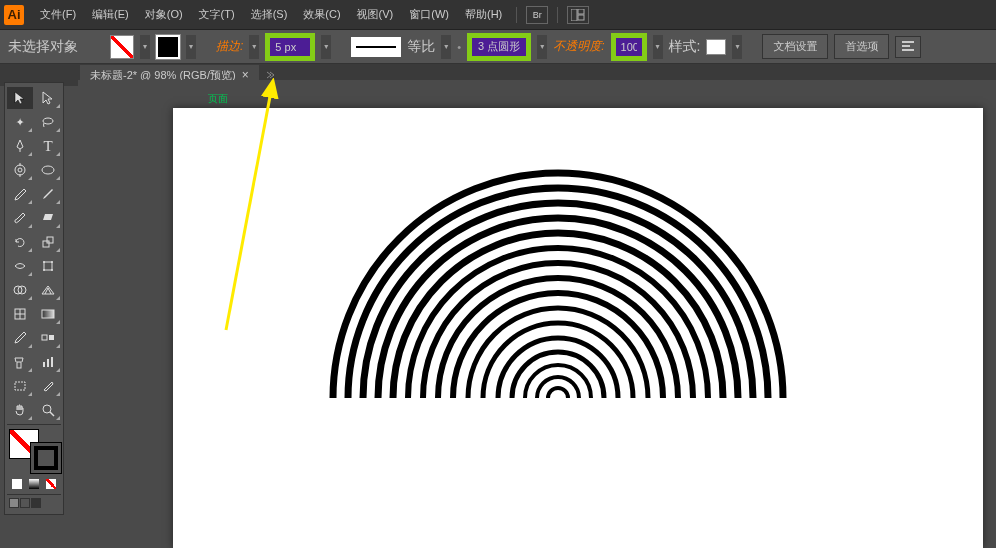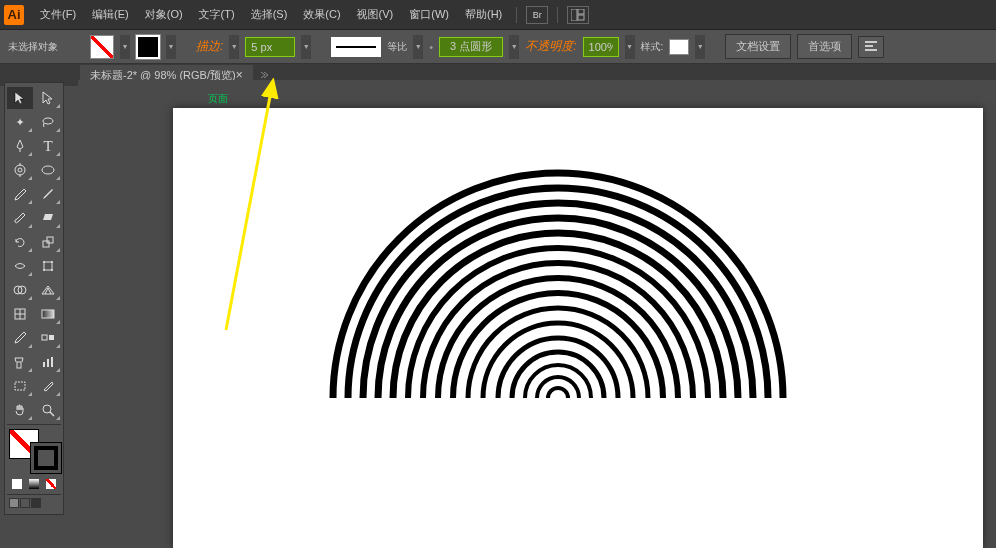--- a/index.html
+++ b/index.html
@@ -62,21 +62,21 @@
     .options-bar {
       height: 34px;
       background: #535353;
       display: flex;
       align-items: center;
       padding: 0 8px;
       gap: 6px;
       border-bottom: 1px solid #333;
     }
     .opt-label { color: #ff7b00; font-size: 12px; font-style: italic; }
-    .opt-label-gray { color: #ccc; font-size: 10px; }
+    .opt-label-gray { color: #ccc; font-size: 14px; }
     .swatch-none {
       width: 24px;
       height: 24px;
       background: white;
       position: relative;
       border: 1px solid #888;
     }
     .swatch-none::after {
       content: '';
       position: absolute;
@@ -94,22 +94,22 @@
     .dropdown-arrow {
       width: 10px;
       height: 24px;
       background: #444;
       display: flex;
       align-items: center;
       justify-content: center;
     }
     .dropdown-arrow::after { content: '▾'; font-size: 8px; color: #aaa; }
     .input-field {
-      background: #4d7c0f;
-      border: 1px solid #84cc16;
+      background: #4c1d95;
+      border: 5px solid #84cc16;
       color: #ccc;
       padding: 3px 5px;
       width: 50px;
       font-size: 11px;
     }
     .line-preview {
       width: 50px;
       height: 20px;
       background: #fff;
       display: flex;
@@ -145,20 +145,21 @@
       align-items: center;
       padding-left: 80px;
     }
     .tab {
       background: #4a4a4a;
       padding: 3px 10px;
       font-size: 11px;
       color: #ccc;
       display: flex;
       align-items: center;
+      gap: 6px;
     }
     .tab-close {
       font-size: 12px;
       cursor: pointer;
     }
     .tab-edge {
       width: 14px;
       height: 12px;
       margin-left: 4px;
       display: flex;

